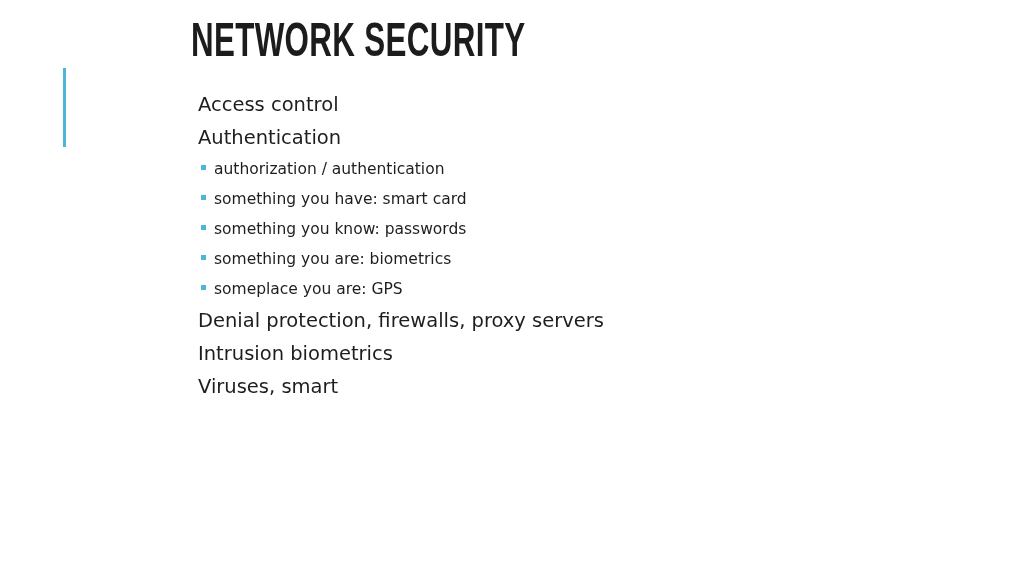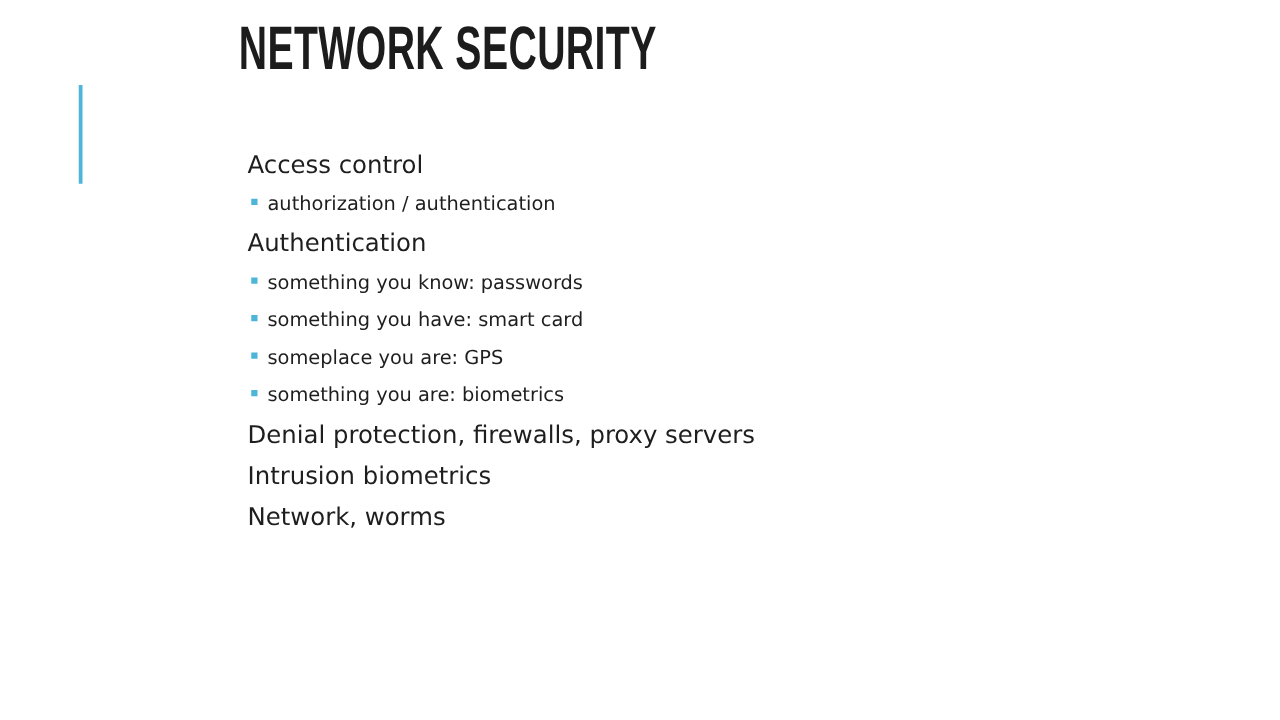--- a/index.html
+++ b/index.html
@@ -39,21 +39,20 @@
     letter-spacing: 0.5px;
     white-space: nowrap;
     transform: scaleX(0.64);
     transform-origin: 0 0;
   }
   .content {
     position: absolute;
     left: 198px;
     top: 88px;
     color: var(--text);
-    margin-top: 27px;
   }
   .row {
     display: flex;
     align-items: center;
     white-space: nowrap;
   }
   .row.l1 {
     height: 33px;
     font-size: 19.5px;
   }
@@ -80,56 +79,56 @@
   <div class="accent-line"></div>
 
   <h1 class="slide-title">NETWORK SECURITY</h1>
 
   <div class="content">
 
     <div class="row l1">
       <span class="txt">Access control</span>
     </div>
 
+    <div class="row l1">
+      <span class="txt">Authentication</span>
+    </div>
+
     <div class="row l2">
       <span class="bullet"></span>
       <span class="txt">authorization / authentication</span>
     </div>
 
-    <div class="row l1">
-      <span class="txt">Authentication</span>
+    <div class="row l2">
+      <span class="bullet"></span>
+      <span class="txt">something you have: smart card</span>
     </div>
 
     <div class="row l2">
       <span class="bullet"></span>
       <span class="txt">something you know: passwords</span>
     </div>
 
     <div class="row l2">
       <span class="bullet"></span>
-      <span class="txt">something you have: smart card</span>
+      <span class="txt">something you are: biometrics</span>
     </div>
 
     <div class="row l2">
       <span class="bullet"></span>
       <span class="txt">someplace you are: GPS</span>
-    </div>
-
-    <div class="row l2">
-      <span class="bullet"></span>
-      <span class="txt">something you are: biometrics</span>
     </div>
 
     <div class="row l1">
       <span class="txt">Denial protection, firewalls, proxy servers</span>
     </div>
 
     <div class="row l1">
       <span class="txt">Intrusion biometrics</span>
     </div>
 
 
     <div class="row l1">
-      <span class="txt">Network, worms</span>
+      <span class="txt">Viruses, smart</span>
     </div>
 
   </div>
 </div>
 
 </body></html>

